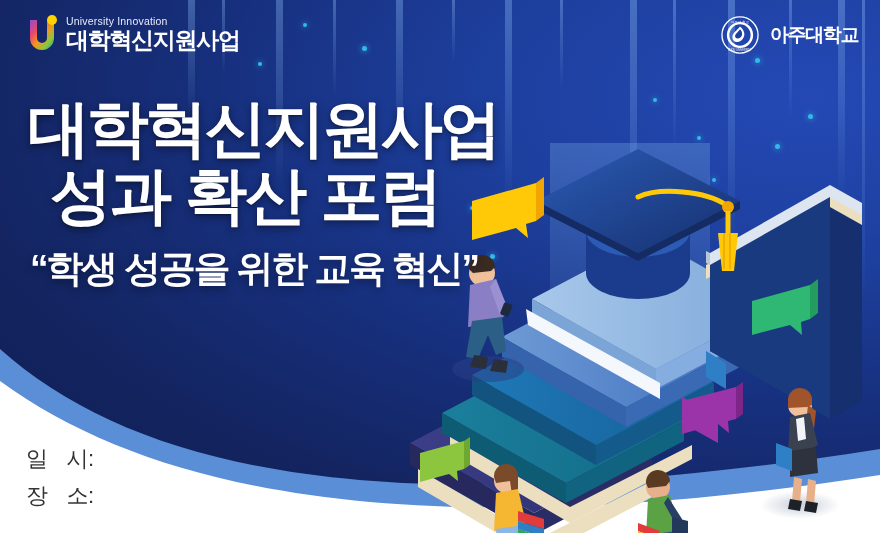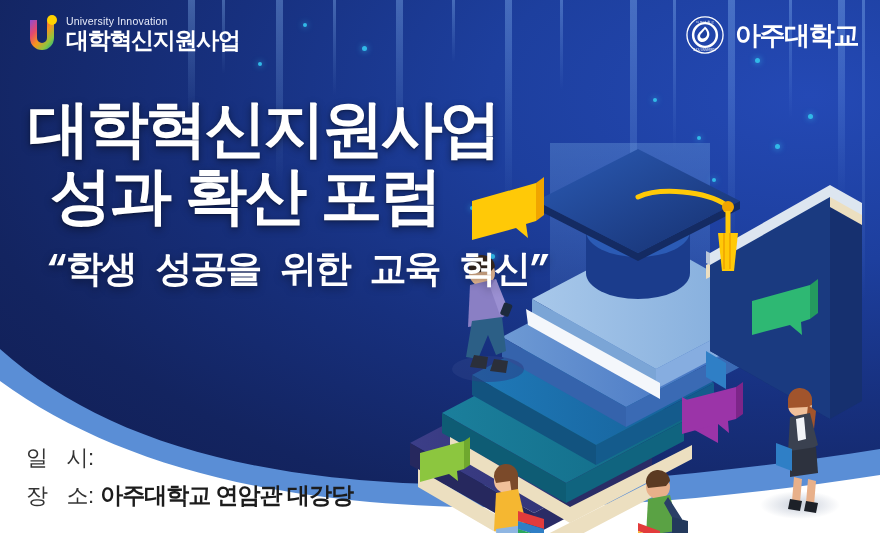--- a/index.html
+++ b/index.html
@@ -42,37 +42,36 @@
     margin-bottom:3px; white-space:nowrap;
   }
   .logo-left .ko {
     color:#ffffff; font-size:23px; font-weight:900; letter-spacing:-1.3px;
     white-space:nowrap;
   }
 
   .logo-right { position:absolute; right:22px; top:16px; display:flex; align-items:center; gap:11px; }
   .logo-right .emblem { width:38px; height:38px; flex:none; }
   .logo-right .ko {
-    color:#fff; font-size:26px; font-weight:900; letter-spacing:-1.4px; white-space:nowrap;font-family:Liberation Serif, serif;
+    color:#fff; font-size:19px; font-weight:900; letter-spacing:-1.4px; white-space:nowrap;font-family:Liberation Serif, serif;
   }
 
   
   .title-block { position:absolute; left:28px; top:96px; }
   .title-line {
     color:#ffffff; font-size:62px; font-weight:900; letter-spacing:-3.2px;
     line-height:1.08; white-space:nowrap;
     text-shadow:0 3px 9px rgba(0,0,0,0.40), 0 1px 2px rgba(0,0,0,0.35);
   }
   .title-line.l2 { margin-left:22px; letter-spacing:-2px; }
   .subtitle {
-    margin-top:14px; margin-left:18px;
+    margin-top:14px; margin-left:2px;
     color:#ffffff; font-size:37px; font-weight:900; letter-spacing:-2.2px;
     white-space:nowrap;
     text-shadow:0 3px 8px rgba(0,0,0,0.38);
-    font-family:Liberation Mono, monospace;
   }
 
   
   .info { position:absolute; left:26px; bottom:22px; color:#2b2b2b; }
   .info-row { display:flex; align-items:baseline; margin-bottom:7px; white-space:nowrap; }
   .info-row:last-child { margin-bottom:0; }
   .info-label {
     width:62px; font-size:22px; font-weight:500; letter-spacing:-0.5px; color:#333;
     display:flex; justify-content:space-between;
   }
@@ -336,17 +335,16 @@
         <span>시</span>
       </div>
       <div class="info-colon">:</div>
     </div>
     <div class="info-row">
       <div class="info-label">
         <span>장</span>
         <span>소</span>
       </div>
       <div class="info-colon">:</div>
-      <div class="info-value">아주대학교 연암관 대강당</div>
     </div>
   </div>
 
 </div>
 
 </body></html>

